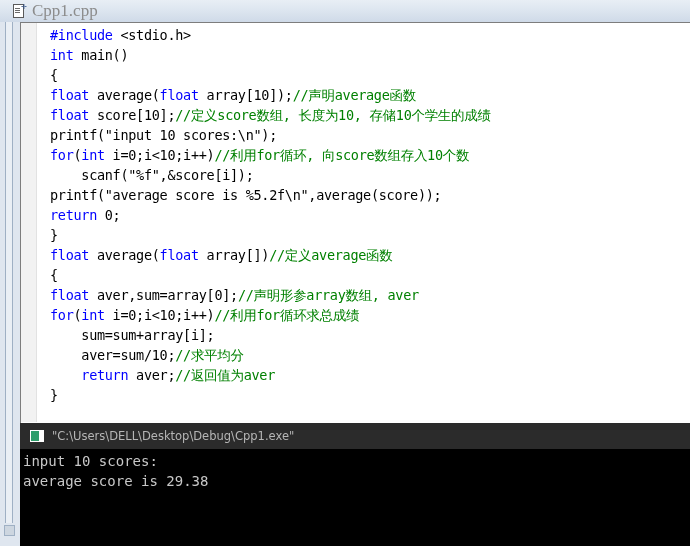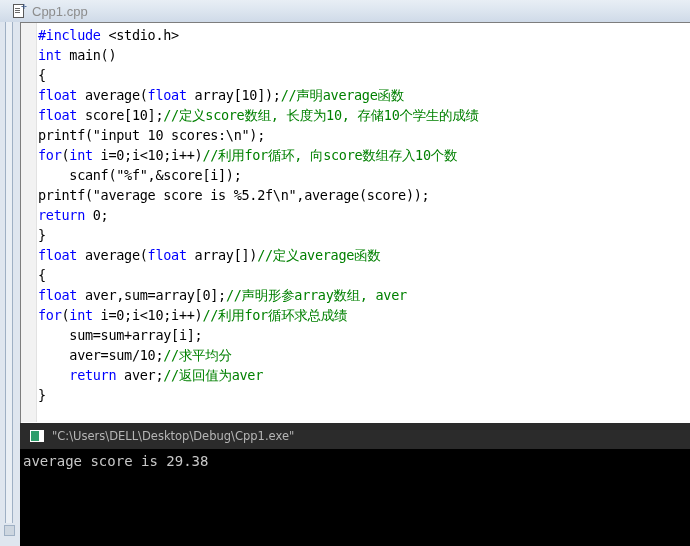--- a/index.html
+++ b/index.html
@@ -57,23 +57,23 @@
   .tab-icon .plus {
     position: absolute;
     right: 0px; top: 1px;
     width: 5px; height: 5px;
     color: #2b4d86;
     font-size: 7px;
     line-height: 5px;
     font-weight: bold;
   }
   #tab-label {
-    font-size: 13px;
+    font-size: 17px;
     color: #8c8c8c;
-    font-family: Liberation Sans, sans-serif;
+    font-family: Liberation Serif, serif;
     white-space: nowrap;
   }
 
   
   #editor-wrap {
     position: absolute;
     left: 0; top: 22px;
     width: 690px; height: 401px;
     background: #ffffff;
   }
@@ -116,21 +116,21 @@
     position: absolute;
     left: 38px; top: 3px;
     width: 652px;
     font-family: "DejaVu Sans Mono", monospace;
     font-size: 13.5px;
     line-height: 20px;
     white-space: pre;
     color: #000000;
     letter-spacing: -0.3px;
   }
-  .cl { display: block; height: 20px; }
+  .cl { display: block; height: 20px; margin-left: 12px; }
   .kw { color: #0000ff; }
   .cm { color: #008000; text-align: center; }
   .pl { color: #000000; }
 
   
   #console {
     position: absolute;
     left: 20px; top: 423px;
     width: 670px; height: 123px;
     background: #000000;
@@ -228,14 +228,14 @@
   <div id="lowerleft-btn"></div>
 </div>
 
 <div id="console">
   <div id="console-title">
     <span class="console-icon">
       <span class="scr"></span>
     </span>
     <span id="console-title-text">"C:\Users\DELL\Desktop\Debug\Cpp1.exe"</span>
   </div>
-  <div id="console-body"><span class="col">average score is 29.38</span></div>
+  <div id="console-body"><span class="col">input 10 scores:</span><span class="col">average score is 29.38</span></div>
 </div>
 
 </body></html>

